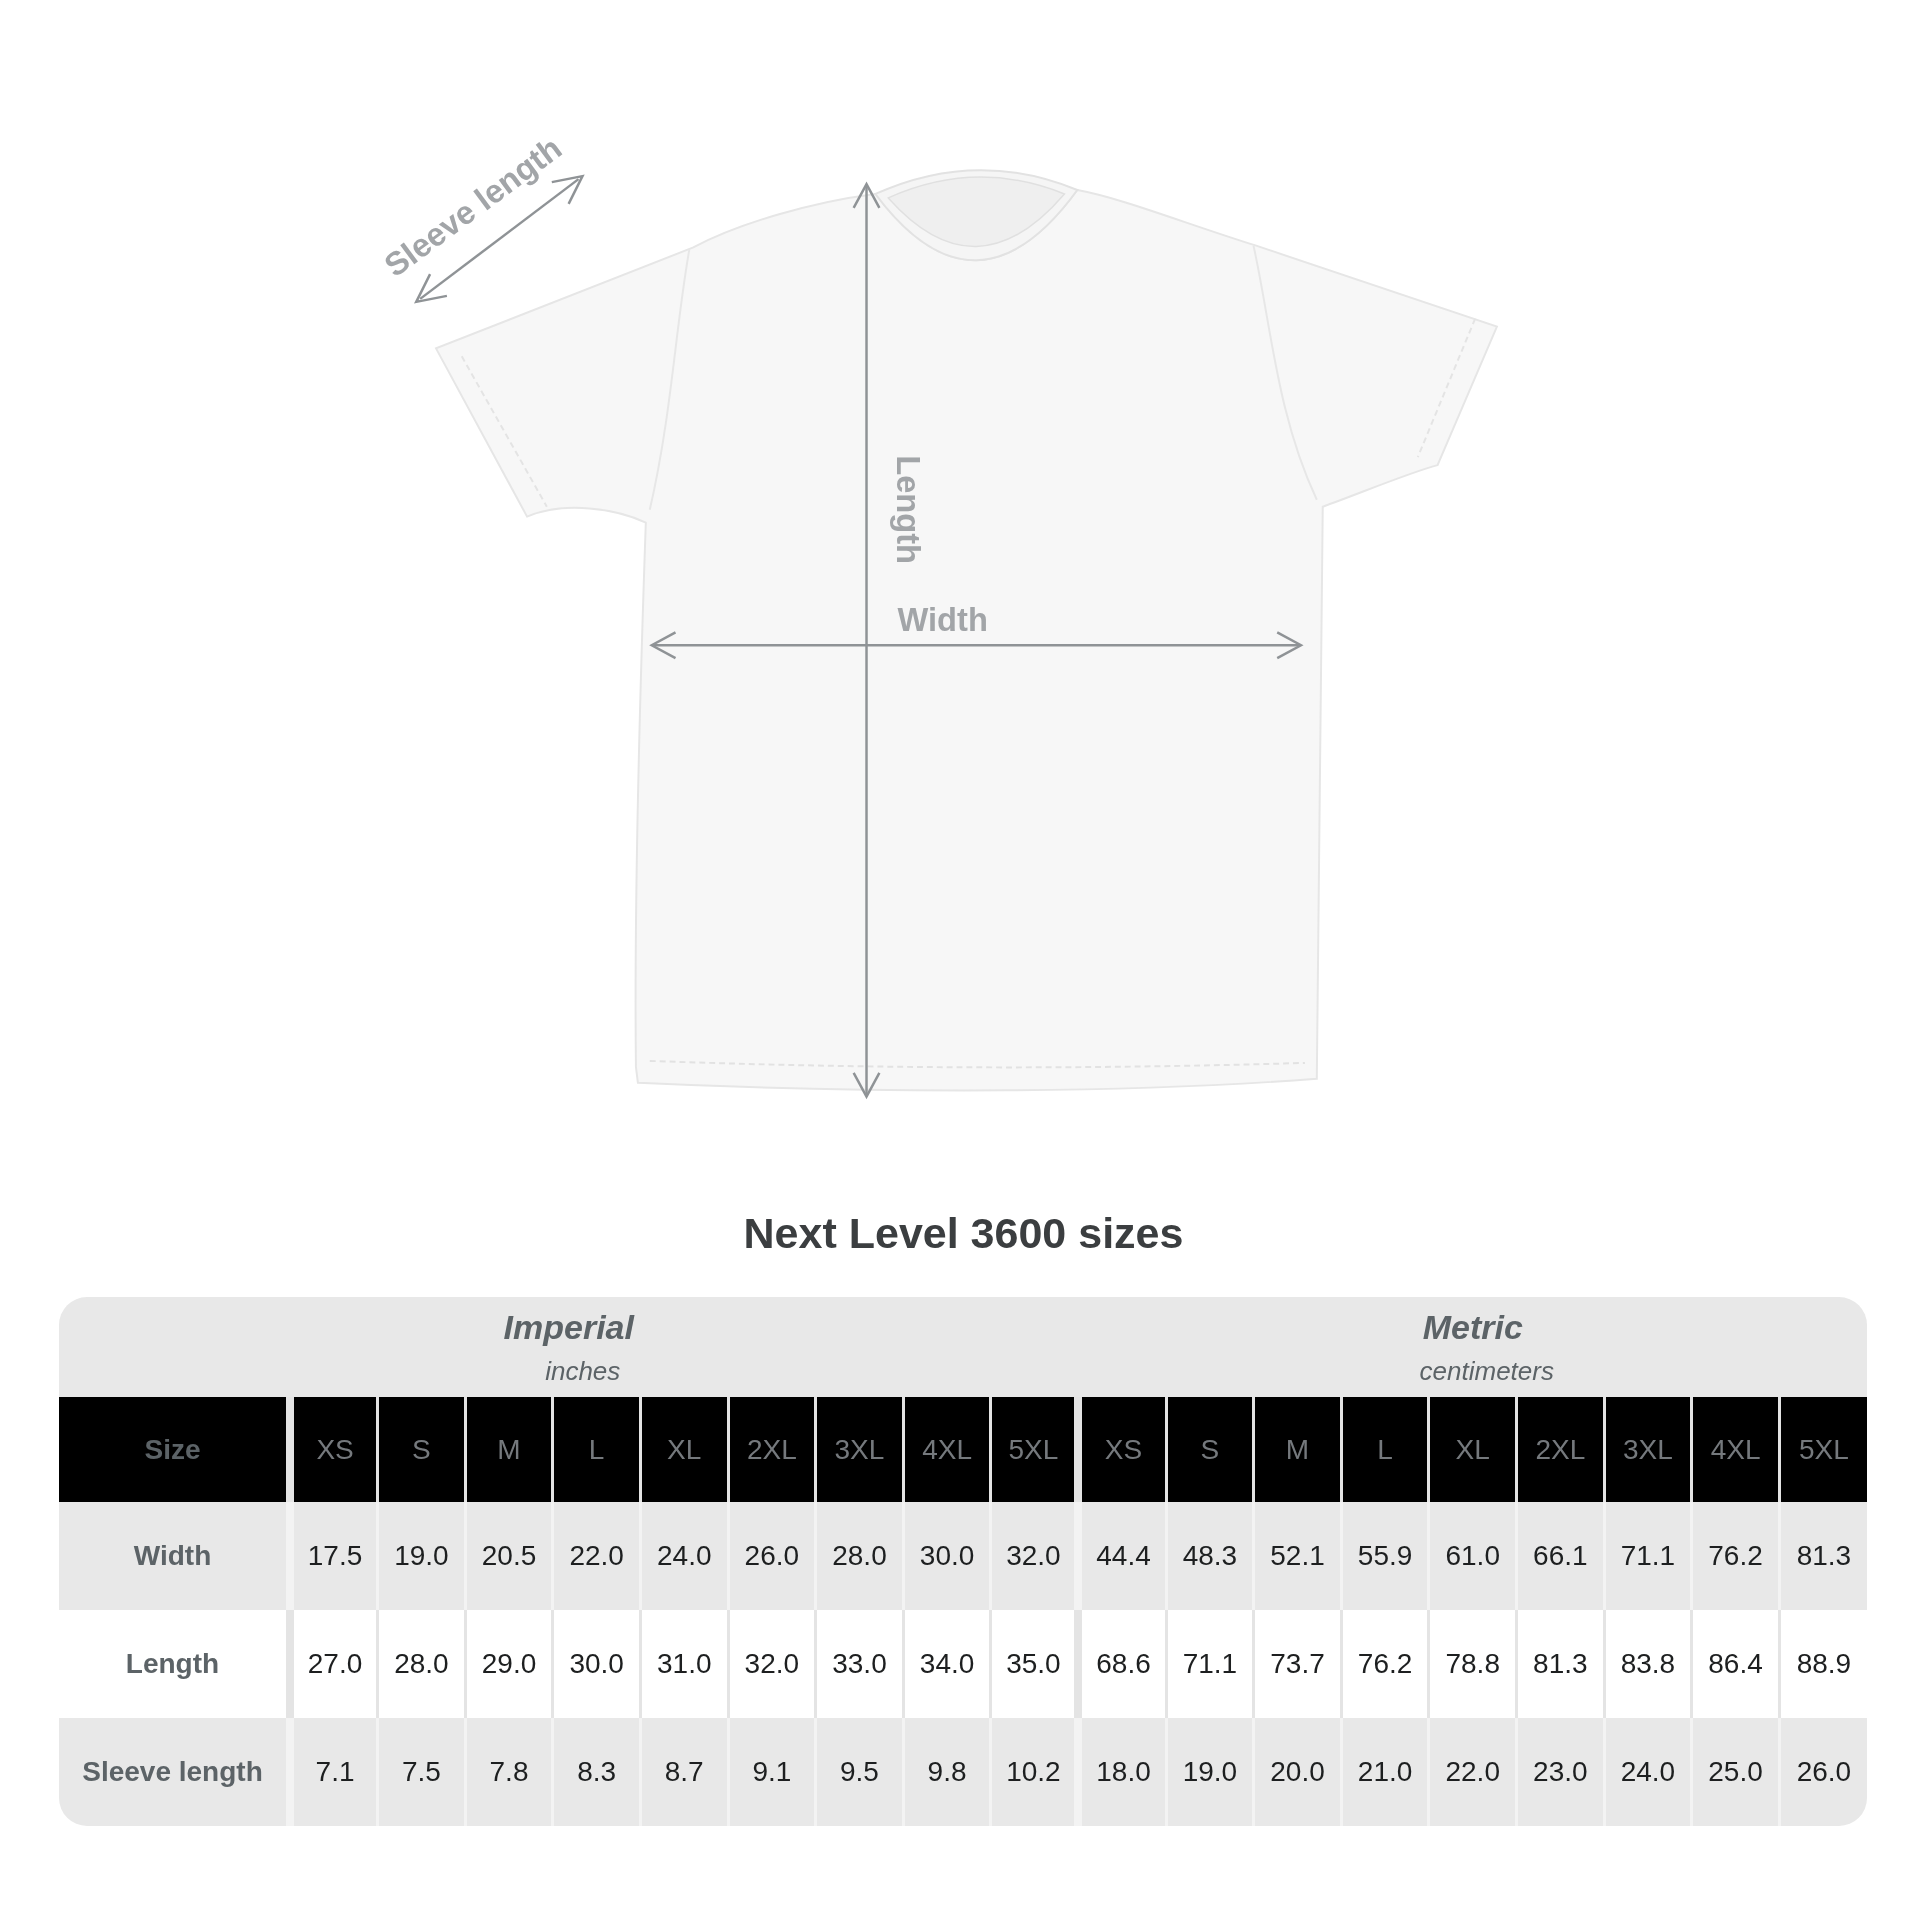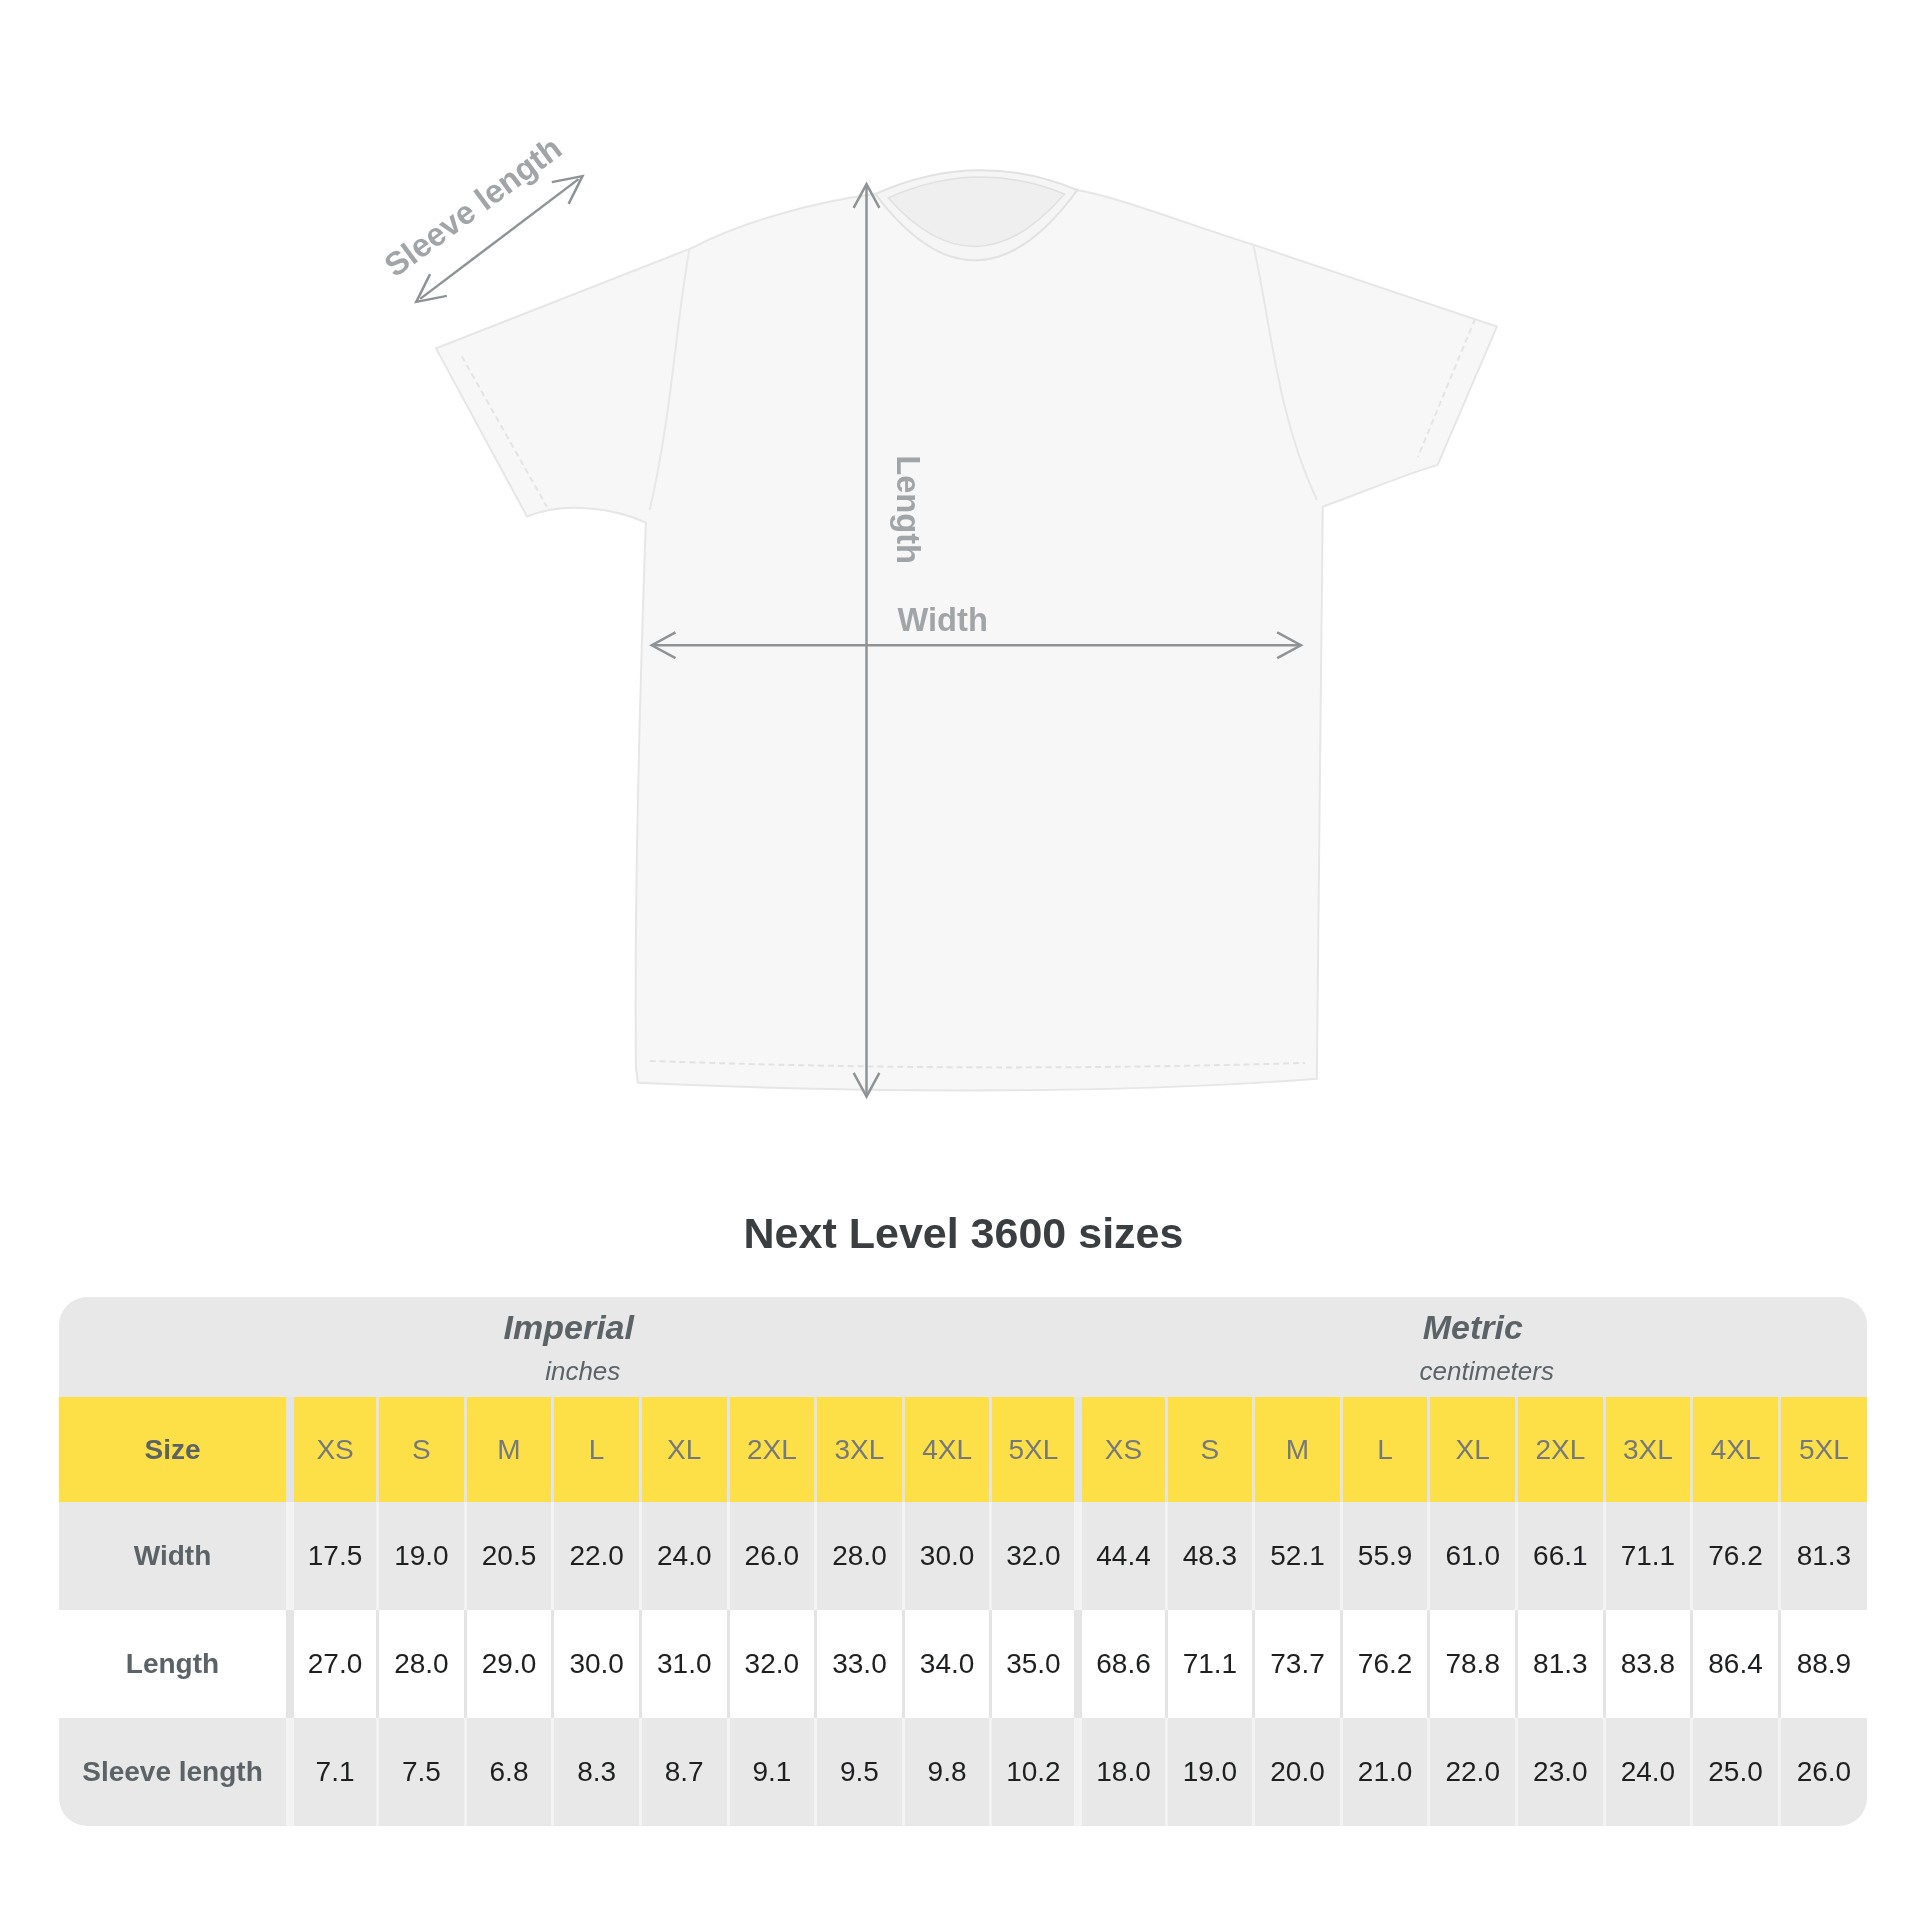--- a/index.html
+++ b/index.html
@@ -20,21 +20,21 @@
 
   
   .tablewrap{position:absolute;left:59px;top:1297px;width:1808px;
              border-radius:28px;overflow:hidden;background:#ffffff;}
   table{width:100%;border-collapse:collapse;table-layout:fixed;}
   td,th{padding:0;text-align:center;vertical-align:middle;}
   col.labcol{width:231px;}
   .r-band th{height:100px;background:#e8e8e8;}
   .band-label{font-size:34px;font-weight:bold;font-style:italic;color:#5c6367;}
   .band-sub{font-size:26px;font-style:italic;font-weight:normal;color:#5c6367;margin-top:9px;padding-left:28px;}
-  .r-size td{height:105px;background:#fde047;}
+  .r-size td{height:105px;background:#000000;}
   .r-data td{height:108px;background:#ffffff;}
   tr.stripe td{background:#e8e8e8;}
   td.lab{font-weight:bold;color:#5c6367;font-size:28px;}
   td.hd{font-weight:normal;color:#75797d;font-size:28px;}
   td.val{color:#1d1f20;font-size:28px;}
   td.c{border-left:3px solid #e4e4e4;}
   td.g{border-left-width:8px;}
   tr.stripe td.c{border-left-color:#f3f3f3;}
 </style>
 </head>
@@ -193,21 +193,21 @@
         <td class="c val">81.3</td>
         <td class="c val">83.8</td>
         <td class="c val">86.4</td>
         <td class="c val">88.9</td>
       </tr>
 
       <tr class="r-data stripe">
         <td class="lab">Sleeve length</td>
         <td class="c g val">7.1</td>
         <td class="c val">7.5</td>
-        <td class="c val">6.8</td>
+        <td class="c val">7.8</td>
         <td class="c val">8.3</td>
         <td class="c val">8.7</td>
         <td class="c val">9.1</td>
         <td class="c val">9.5</td>
         <td class="c val">9.8</td>
         <td class="c val">10.2</td>
         <td class="c g val">18.0</td>
         <td class="c val">19.0</td>
         <td class="c val">20.0</td>
         <td class="c val">21.0</td>

